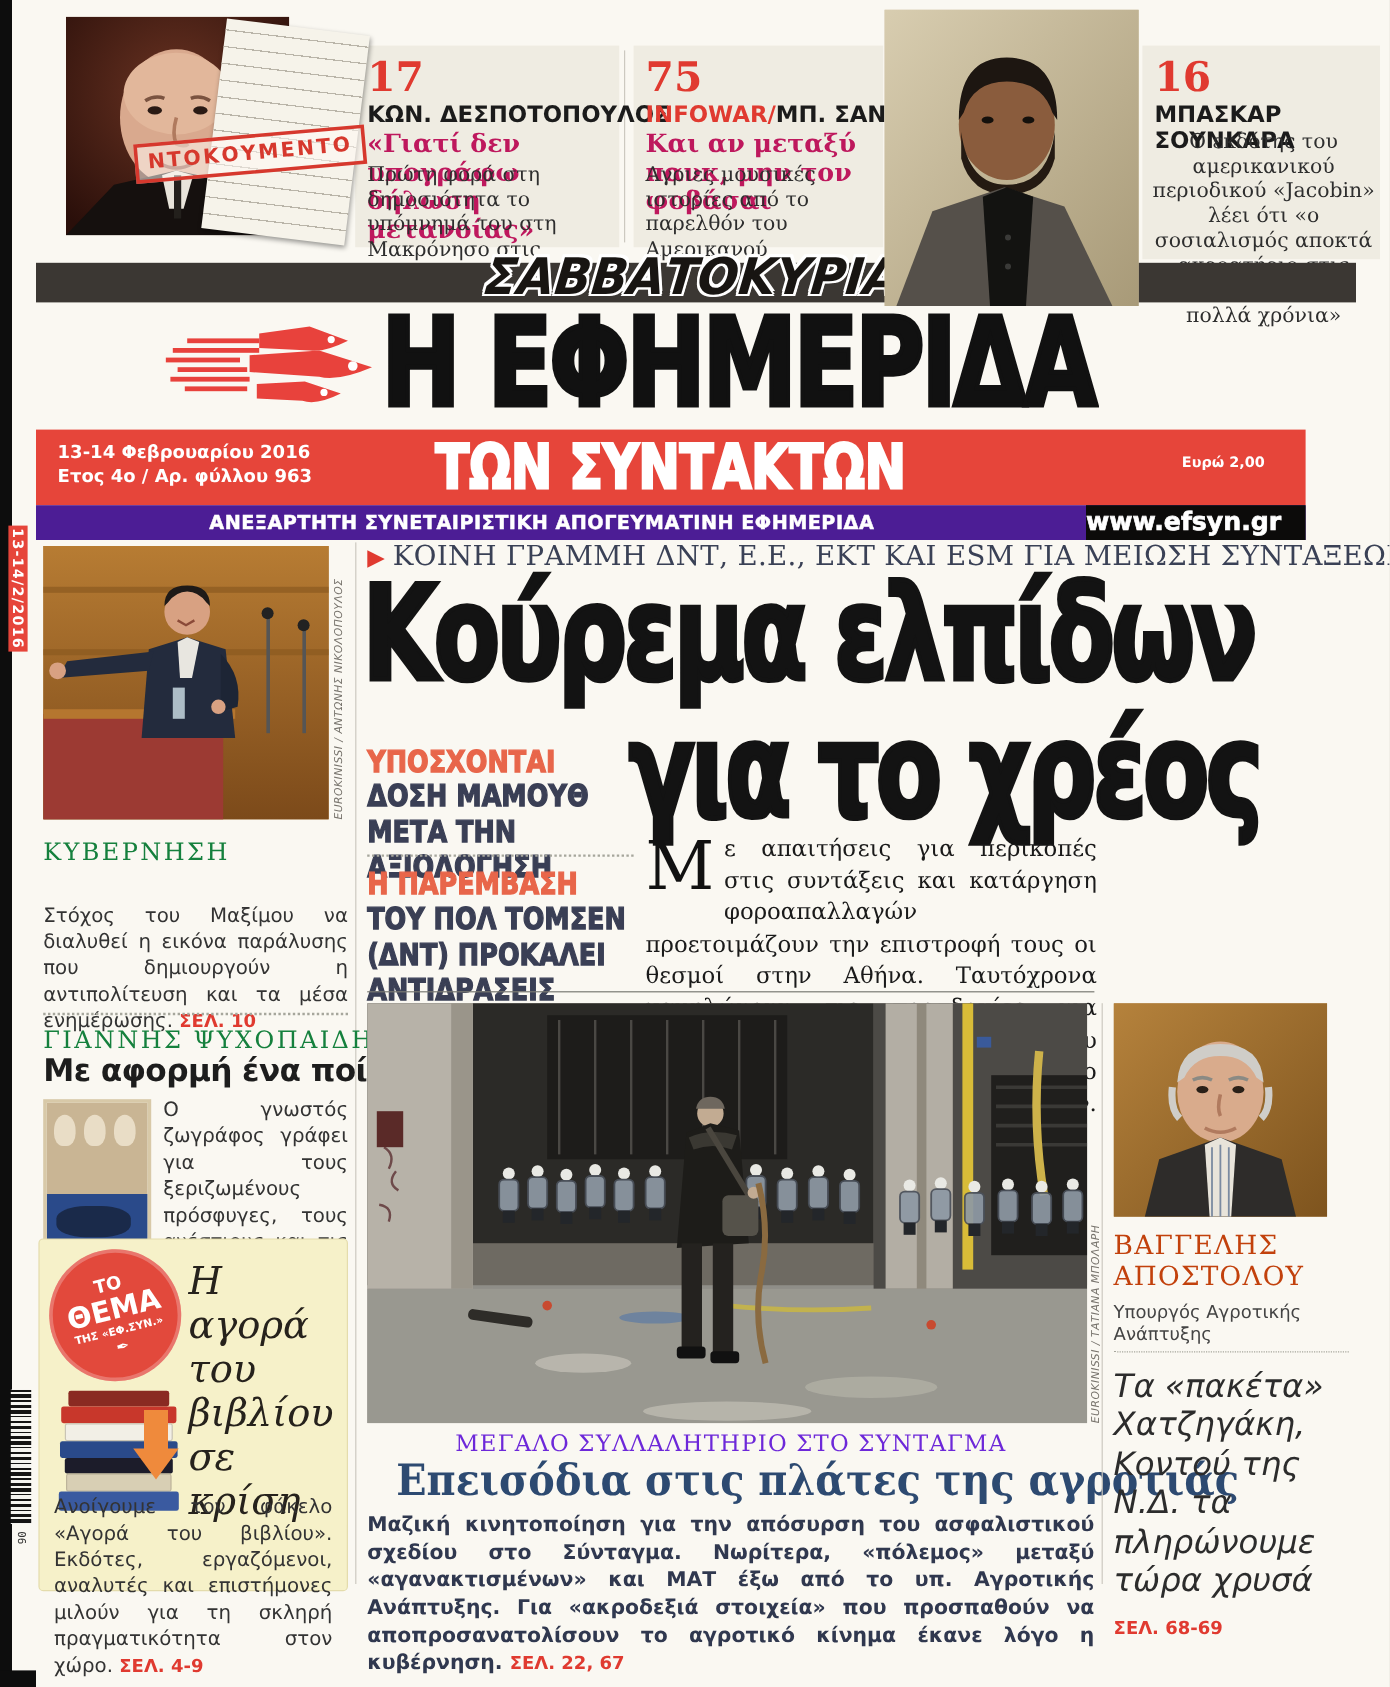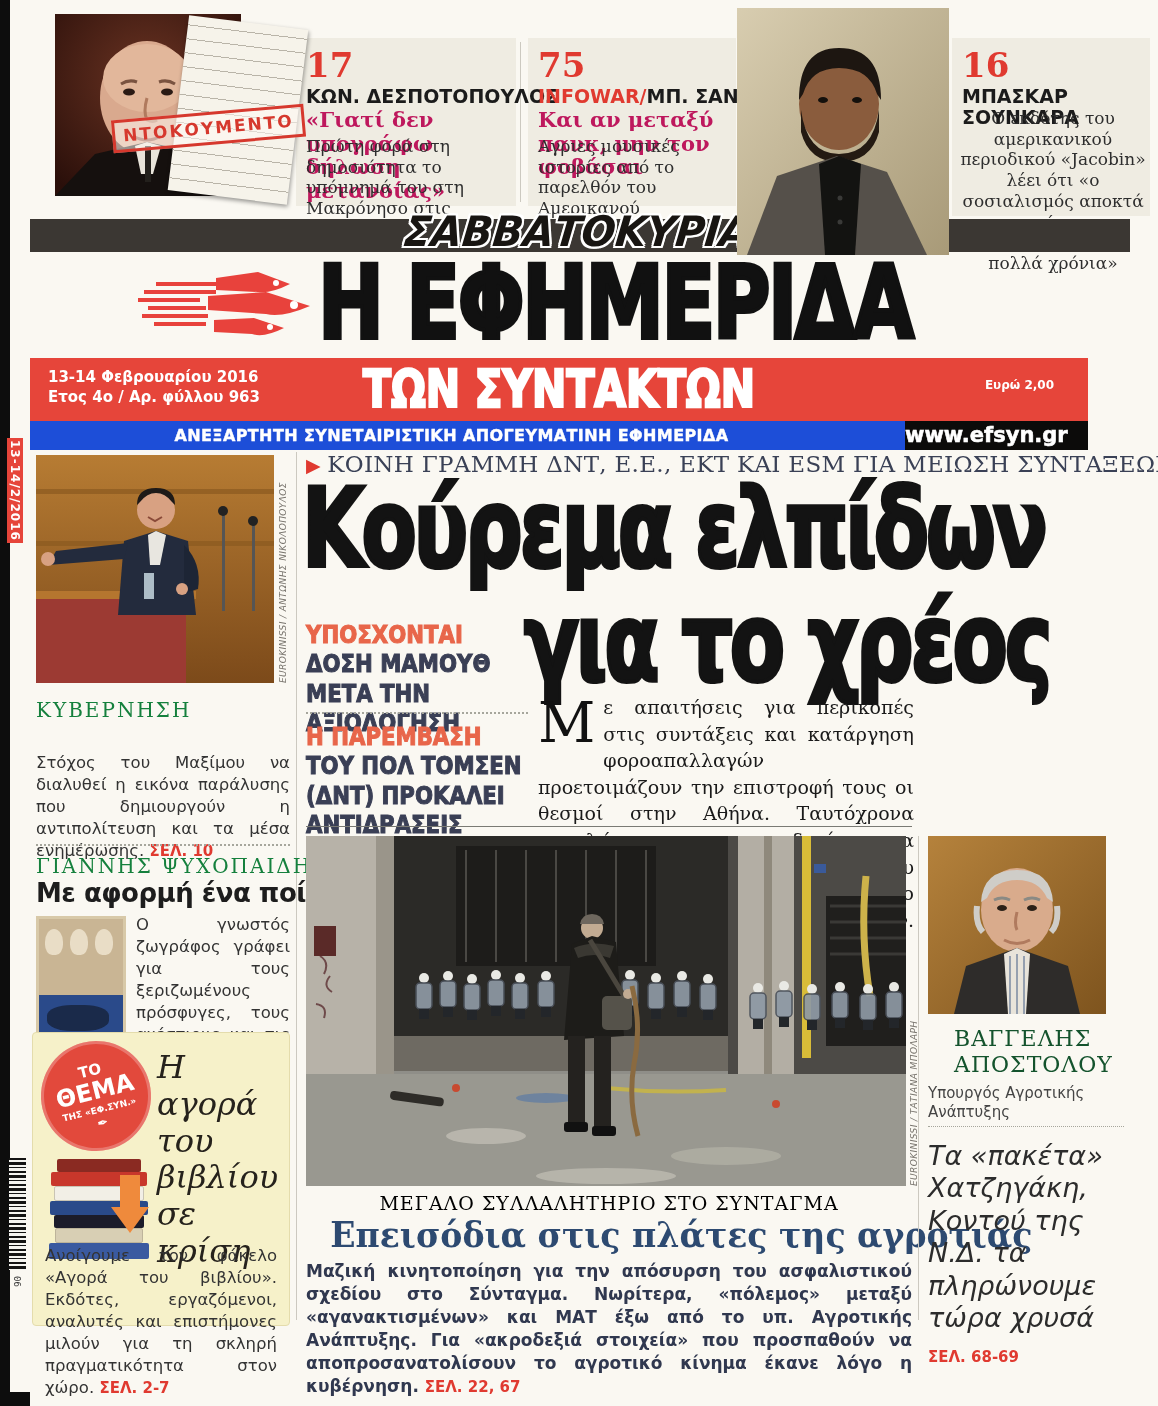--- a/index.html
+++ b/index.html
@@ -21,21 +21,21 @@
   .banner-word{font:italic bold 40px/33px "DejaVu Sans",sans-serif;color:#181512;
       transform:skewX(-6deg) scaleY(1.05);transform-origin:center;
       text-shadow:-2px -2px 0 #fff,2px -2px 0 #fff,-2px 2px 0 #fff,2px 2px 0 #fff,
                   0 -2px 0 #fff,0 2px 0 #fff,-2px 0 0 #fff,2px 0 0 #fff;}
   .logo-title{font-weight:bold;color:#111;-webkit-text-stroke:4px #111;font-size:96px;line-height:92px;
       letter-spacing:-3px;transform:scale(.82,1.06);transform-origin:left top;white-space:nowrap;}
   .redbar{background:#e6453a;}
   .redbar-small{font:bold 15px/1.3 "DejaVu Sans",sans-serif;color:#fff;}
   .redbar-title{font-weight:bold;color:#fff;-webkit-text-stroke:2.5px #fff;font-size:50px;line-height:54px;
       white-space:nowrap;transform:translateX(-50%) scale(.82,1.02);transform-origin:center top;}
-  .blackbar{background:#1d4ed8;}
+  .blackbar{background:#4c1d95;}
   .tagline{font:bold 16px/29px "DejaVu Sans",sans-serif;color:#fff;letter-spacing:.4px;-webkit-text-stroke:.4px #fff;}
   .site{font:bold 21px/29px "DejaVu Sans",sans-serif;color:#fff;-webkit-text-stroke:.6px #fff;}
   .kicker{font:23px/1.1 "DejaVu Serif",serif;color:#3a4156;letter-spacing:.3px;white-space:nowrap;}
   .kicker .arrow{color:#e03a30;font-size:19px;}
   .headline{font-weight:bold;color:#131313;-webkit-text-stroke:4px #131313;letter-spacing:-4px;
       white-space:nowrap;font-size:106px;line-height:1;transform:scale(.76,1.03);transform-origin:left top;}
   .sub{font:bold 25px/1.17 "DejaVu Sans",sans-serif;width:262px;transform:scaleX(.85);transform-origin:left top;}
   .sub span{-webkit-text-stroke:1.1px;}
   .subl{color:#e8664a;}
   .subr{color:#3a3f55;}
@@ -45,24 +45,24 @@
   .ltitle{font:bold 26px/1.05 "DejaVu Sans",sans-serif;color:#1d1d1d;letter-spacing:-.5px;}
   .lbody{font:16.5px/1.33 "DejaVu Sans",sans-serif;color:#333;text-align:justify;}
   .promo{background:#f6f1c9;border:1px solid #e4dcac;border-radius:4px;}
   .stamp-circle{width:110px;height:110px;border-radius:50%;background:#e2493c;transform:rotate(-14deg);
       color:#fff;text-align:center;box-shadow:inset 0 0 0 3px rgba(255,255,255,.25);}
   .promo-title{font:italic 32px/1.15 "DejaVu Serif",serif;color:#26221c;}
   .doc{background:#f6f3ea;box-shadow:1px 2px 4px rgba(0,0,0,.4);
       background-image:repeating-linear-gradient(to bottom,transparent 0 9px,#b9b4a8 9px 10px,transparent 10px 14px);}
   .docstamp{border:3px solid #d6382d;color:#d6382d;background:rgba(255,248,243,.55);
       font:bold 17px/1 "DejaVu Sans",sans-serif;letter-spacing:2px;padding:5px 8px;transform:rotate(-5deg);white-space:nowrap;}
-  .caption-kick{font:19px/1 "DejaVu Serif",serif;color:#000000;letter-spacing:1px;text-align:center;}
+  .caption-kick{font:19px/1 "DejaVu Serif",serif;color:#6d28d9;letter-spacing:1px;text-align:center;}
   .bheadline{font:bold 36px/1 "DejaVu Serif",serif;color:#2d4a71;text-align:center;transform:scaleX(.92);transform-origin:center top;white-space:nowrap;}
   .bdeck{font:bold 17px/1.35 "DejaVu Sans",sans-serif;color:#30384f;text-align:justify;}
-  .rname{font:22px/1.2 "DejaVu Serif",serif;color:#14532d;letter-spacing:1px;margin-left:26px;}
+  .rname{font:22px/1.2 "DejaVu Serif",serif;color:#c2410c;letter-spacing:1px;}
   .rrole{font:15px/1.25 "DejaVu Sans",sans-serif;color:#444;}
   .rquote{font:italic 27px/1.2 "DejaVu Sans",sans-serif;color:#2c2c2c;}
   .spine{writing-mode:vertical-rl;font:bold 12px "DejaVu Sans",sans-serif;color:#e6453a;letter-spacing:1px;}
   .spine .d{background:#e6453a;color:#fff;padding:2px 1px;}
   .barcode{background:repeating-linear-gradient(to bottom,#141414 0 2px,#f4f4f0 2px 4px,#141414 4px 7px,#f4f4f0 7px 9px,#141414 9px 10px,#f4f4f0 10px 13px);}
   .bcnum{writing-mode:vertical-rl;font:9px "DejaVu Sans Mono",monospace;color:#333;}
   .books div{margin:0 auto;}
   .p-img{background:linear-gradient(#c9b594 0 52%,#2a4a8a 52% 100%);border:3px solid #d8c9a8;position:relative;}
   .p-img i{position:absolute;top:10px;width:18px;height:26px;border-radius:50% 50% 40% 40%;background:#e9ddc6;}
   .hr{background:#7a7a74;height:1px;}
@@ -263,21 +263,21 @@
       <div style="width:98px;height:14px;background:#2a4a8a;border-radius:2px;"></div>
       <div style="width:90px;height:13px;background:#1c1c2a;border-radius:2px;"></div>
       <div style="width:86px;height:13px;background:#d8cfb4;border:1px solid #bdb49a;border-radius:2px;"></div>
       <div style="width:100px;height:16px;background:#3a5aa0;border-radius:2px;"></div>
     </div>
     <div class="abs" style="left:78px;top:142px;width:0;height:0;">
       <div style="position:absolute;left:9px;top:0;width:20px;height:34px;background:#ef8a3c;"></div>
       <div style="position:absolute;left:0;top:32px;width:0;height:0;border-left:19px solid transparent;border-right:19px solid transparent;border-top:26px solid #ef8a3c;"></div>
     </div>
     <p class="abs lbody" style="left:12px;top:212px;width:232px;margin:0;">
-      <span>Ανοίγουμε τον φάκελο «Αγορά του βιβλίου». Εκδότες, εργαζόμενοι, αναλυτές και επιστήμονες μιλούν για τη σκληρή πραγματικότητα στον χώρο.</span> <span class="ref">ΣΕΛ. 2-7</span>
+      <span>Ανοίγουμε τον φάκελο «Αγορά του βιβλίου». Εκδότες, εργαζόμενοι, αναλυτές και επιστήμονες μιλούν για τη σκληρή πραγματικότητα στον χώρο.</span> <span class="ref">ΣΕΛ. 4-9</span>
     </p>
   </div>
 
   <svg class="abs" style="left:306px;top:836px;" width="600" height="350">
     <rect width="600" height="350" fill="#8f8e88"></rect>
     <rect width="600" height="235" fill="#6e6a62"></rect>
     <rect x="88" y="0" width="334" height="200" fill="#2b2a27"></rect>
     <path d="M150,10 h200 v120 h-200 Z" fill="#1d1c1a"></path>
     <g stroke="#4a4844" stroke-width="2">
       <line x1="160" y1="14" x2="160" y2="126"></line>

